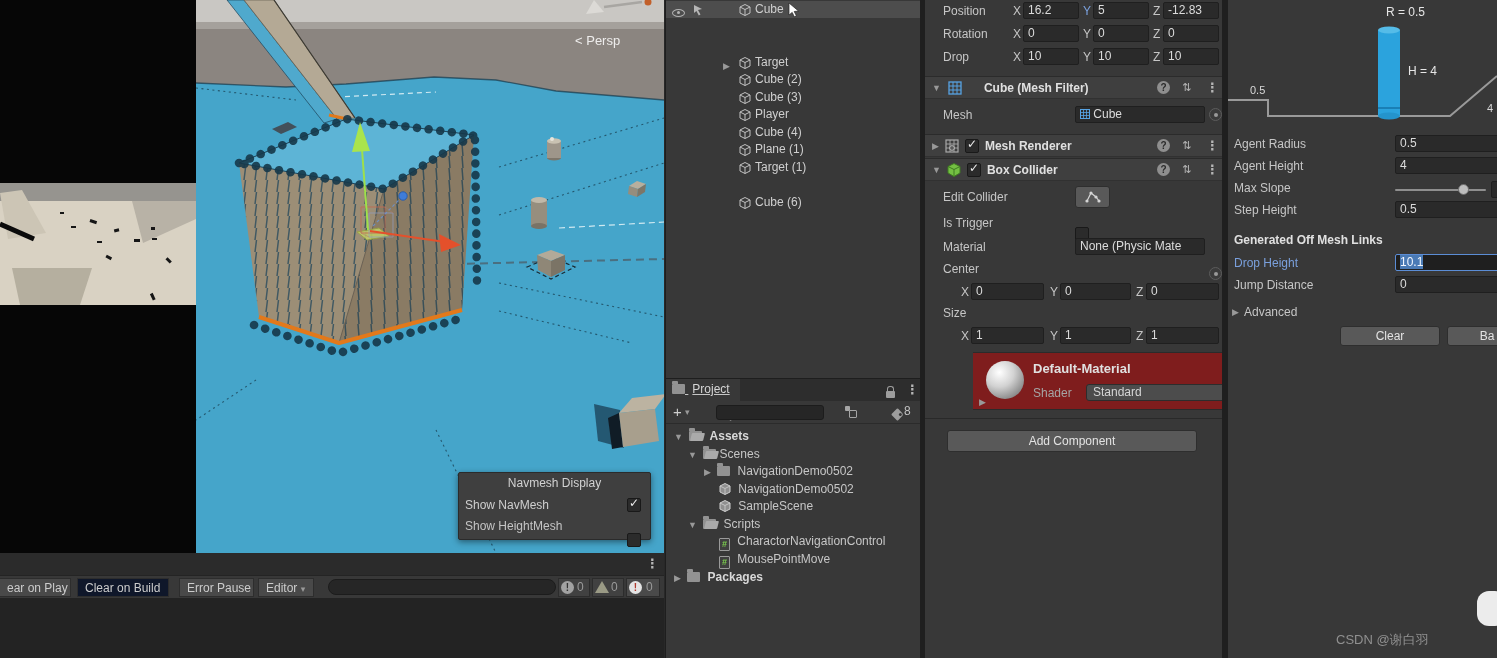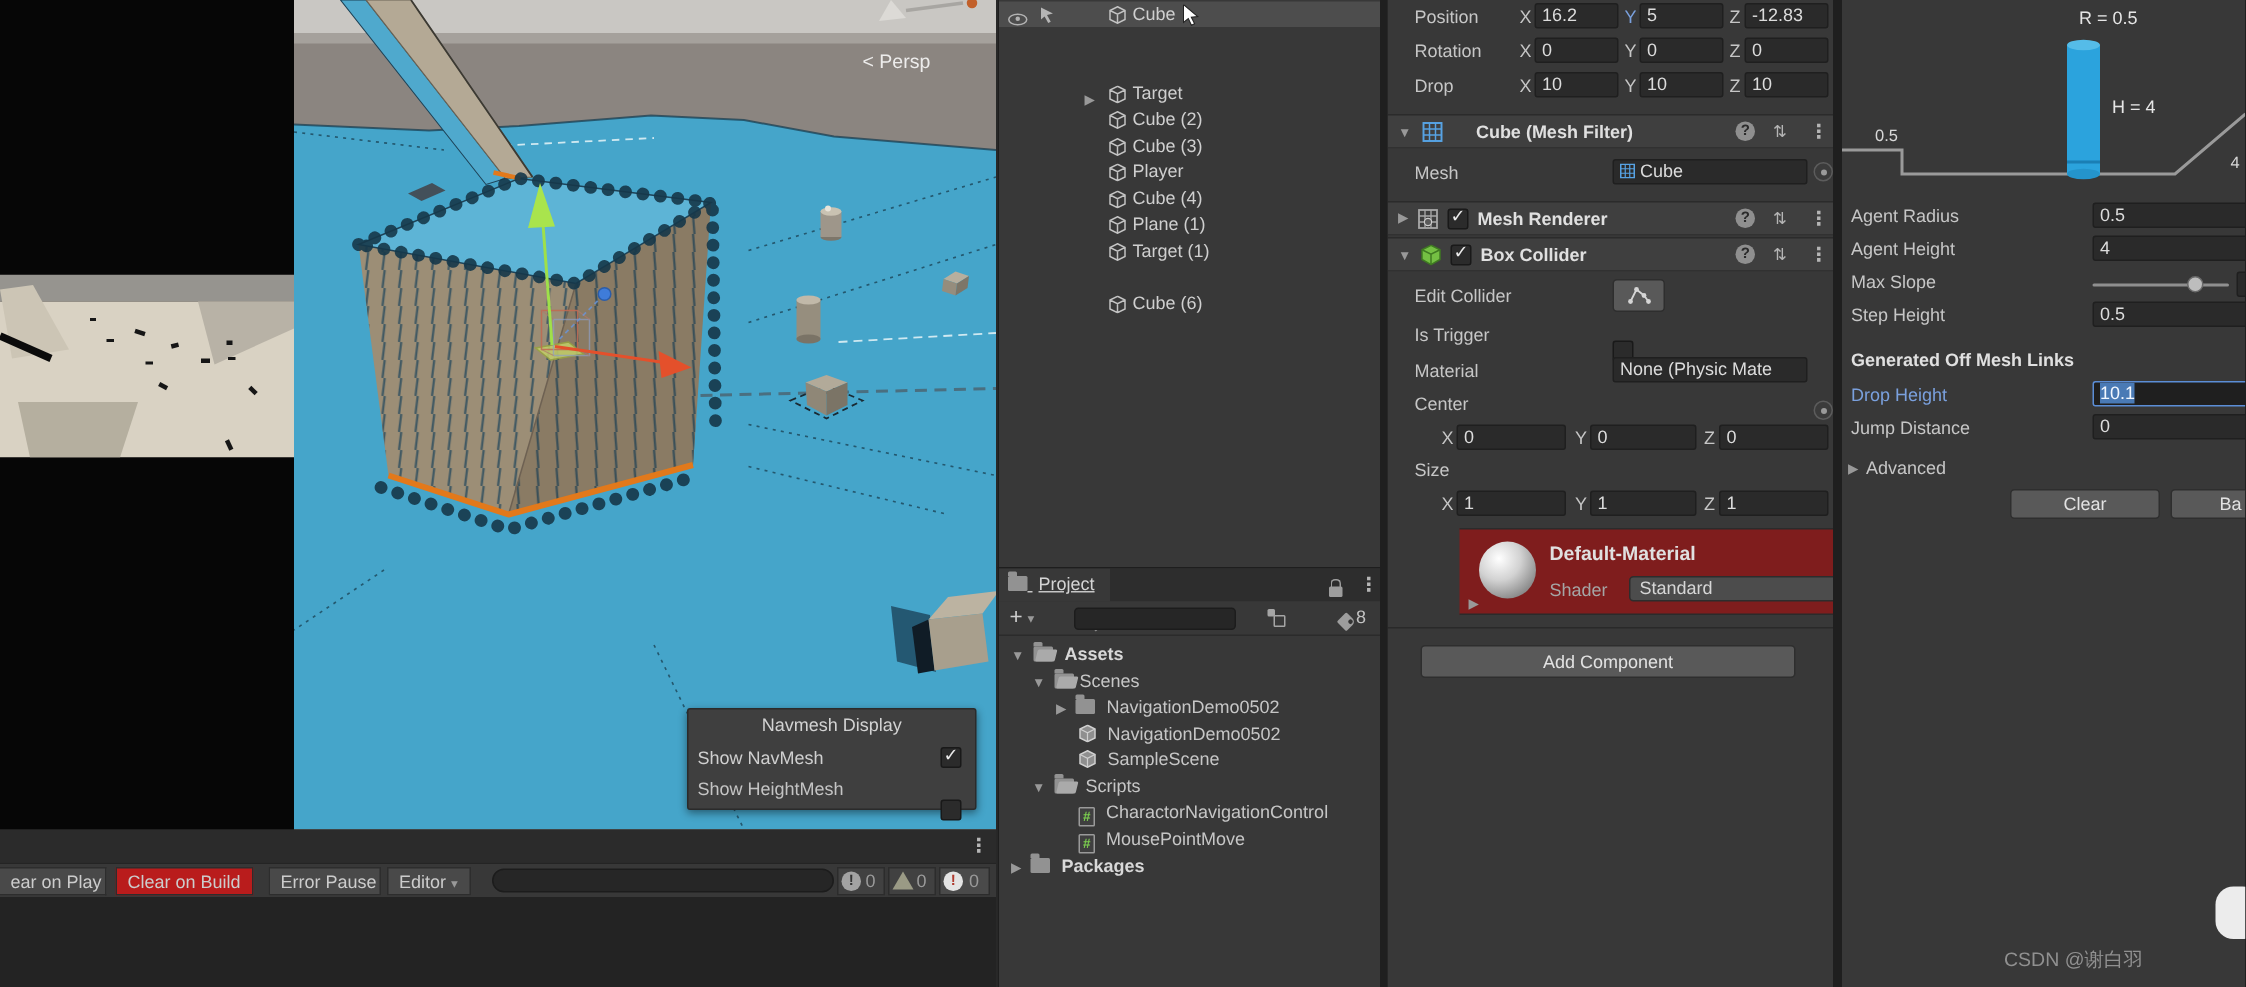--- a/index.html
+++ b/index.html
@@ -209,21 +209,21 @@
       <div class="cb abs" style="left:168px;top:46px;"></div>
     </div>
   </div>
 
   <div class="abs" style="left:0;top:553px;width:664px;height:22px;background:#2b2b2b;">
     <span class="kebab abs" style="left:646px;top:3px;">⋮</span>
   </div>
 
   <div class="abs" style="left:0;top:575px;width:664px;height:23px;background:#383838;border-top:1px solid #242424;">
     <div class="cbtn" style="left:0;top:2px;width:71px;border-left:none;">ear on Play</div>
-    <div class="cbtn" style="left:77px;top:2px;width:92px;background:#b91c1c;">Clear on Build</div>
+    <div class="cbtn" style="left:77px;top:2px;width:92px;background:#0f172a;">Clear on Build</div>
     <div class="cbtn" style="left:179px;top:2px;width:75px;">Error Pause</div>
     <div class="cbtn" style="left:258px;top:2px;width:56px;">
       <span>Editor</span> <span class="caret">▾</span>
     </div>
     <span class="mag abs" style="left:334px;top:6px;"></span>
     <input class="search abs" style="left: 328px; top: 3px; width: 228px; height: 16px; padding-left: 14px;" placeholder="">
     <div class="abs" style="left:558px;top:2px;width:32px;height:19px;background:#414141;border:1px solid #2c2c2c;">
       <span class="circ-info" style="position:absolute;left:2px;top:2px;">!</span>
       <span style="position:absolute;left:18px;top:1px;color:#9a9a9a;">0</span>
     </div>

